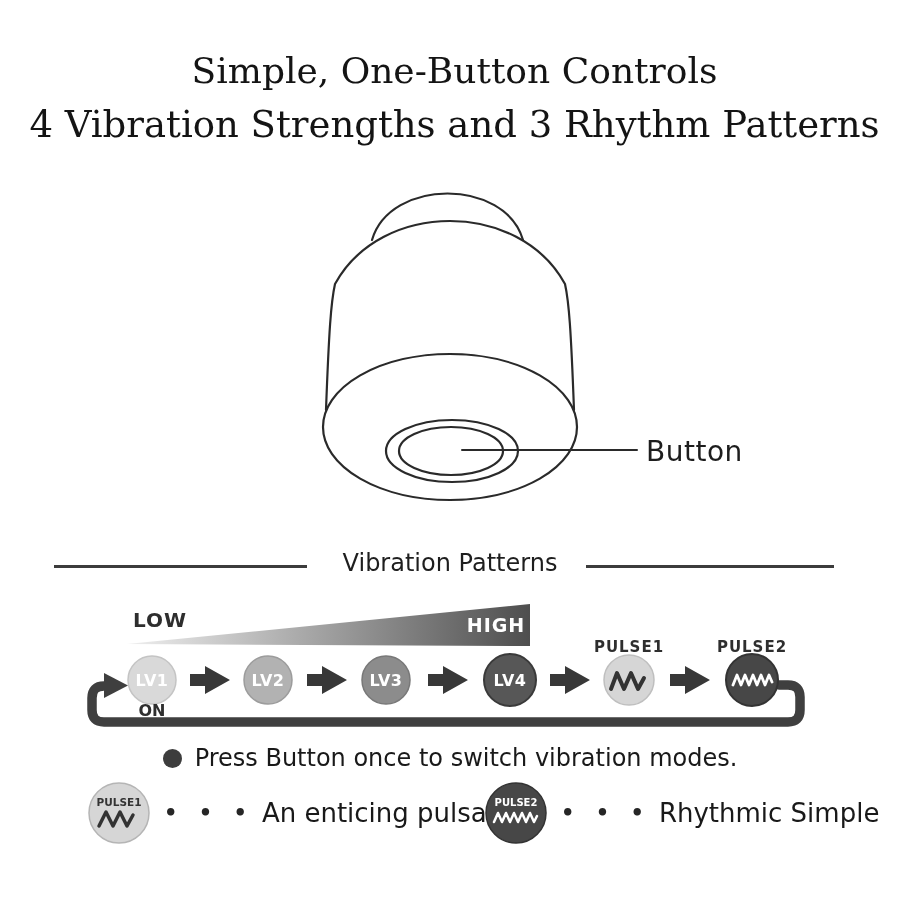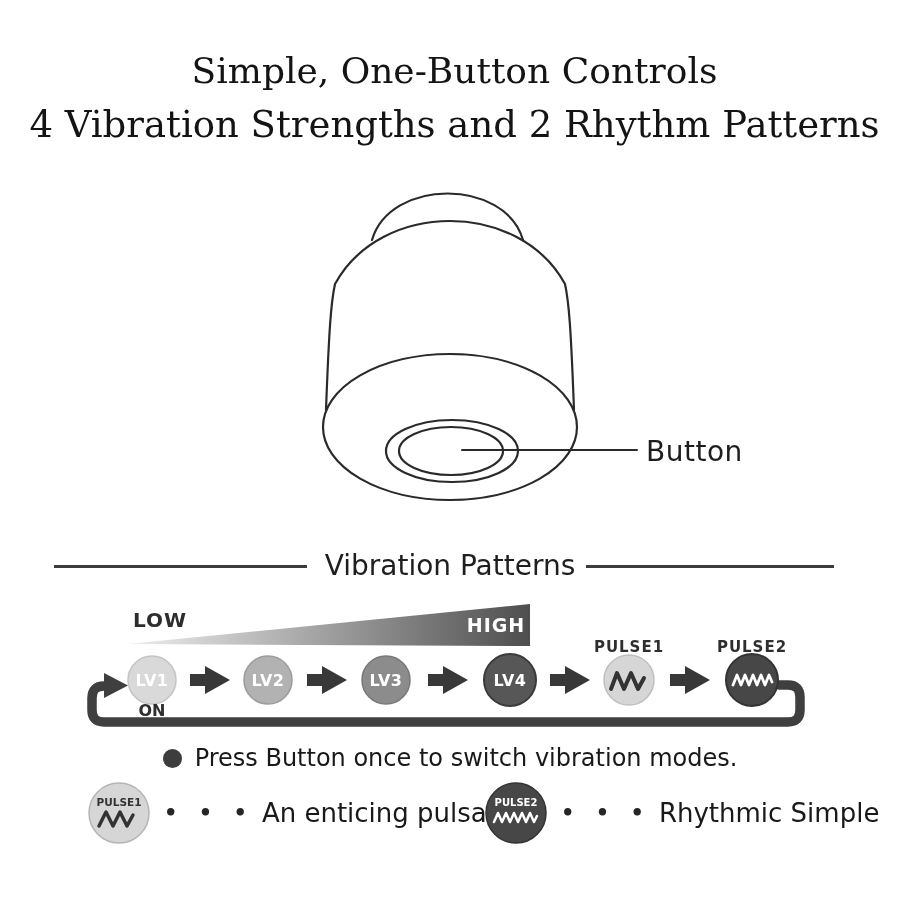--- a/index.html
+++ b/index.html
@@ -7,42 +7,42 @@
         font-family:"DejaVu Sans",sans-serif;color:#1c1c1c;}
   .title{position:absolute;left:0;right:0;text-align:center;
          font-family:"DejaVu Serif",serif;color:#141414;white-space:nowrap;padding-left:9px;}
   .t1{top:50px;font-size:36px;}
   .t2{top:103px;font-size:37px;}
   .device-svg{position:absolute;left:280px;top:185px;}
   .hdr-line{position:absolute;top:565px;height:3px;background:#3c3c3c;}
   .hl-left{left:54px;width:253px;}
   .hl-right{left:586px;width:248px;}
   .hdr-text{position:absolute;left:0;right:0;top:549px;text-align:center;
-            font-size:28px;color:#1e1e1e;}
+            font-size:24px;color:#1e1e1e;}
   .diagram-svg{position:absolute;left:0;top:588px;}
   .note{position:absolute;top:744px;left:0;right:0;display:flex;
         justify-content:center;align-items:center;gap:13px;}
   .note-bullet{width:19px;height:19px;border-radius:50%;background:#3d3d3d;flex:none;}
   .note-text{font-size:24px;color:#191919;white-space:nowrap;}
   .legend-item{position:absolute;display:flex;align-items:center;}
   .li1{left:86px;top:779px;}
   .li2{left:483px;top:779px;}
   .dots{font-size:21px;font-weight:bold;letter-spacing:7px;color:#262626;
         margin:0 8px 0 12px;white-space:nowrap;}
   .legend-text{font-size:26px;color:#191919;white-space:nowrap;}
   svg text{font-family:"DejaVu Sans",sans-serif;}
   .heavy{font-weight:bold;}
 </style>
 </head>
 <body>
 
 <div class="page">
 
   <div class="title t1">Simple, One-Button Controls</div>
-  <div class="title t2">4 Vibration Strengths and 2 Rhythm Patterns</div>
+  <div class="title t2">4 Vibration Strengths and 3 Rhythm Patterns</div>
 
   <svg class="device-svg" width="480" height="320" viewBox="280 185 480 320">
     <g fill="none" stroke="#2a2a2a" stroke-width="2.2" stroke-linecap="round">
       <path d="M372,240 C390,178 505,178 523,240"></path>
       <path d="M326,410 C329,330 331,302 335,284 C381,200 519,200 565,284 C569,302 571,330 574,410"></path>
       <ellipse cx="450" cy="427" rx="127" ry="73"></ellipse>
       <ellipse cx="452" cy="451" rx="66" ry="31"></ellipse>
       <ellipse cx="451" cy="451" rx="52" ry="24"></ellipse>
       <line x1="462" y1="450" x2="637" y2="450" stroke-width="2"></line>
     </g>

